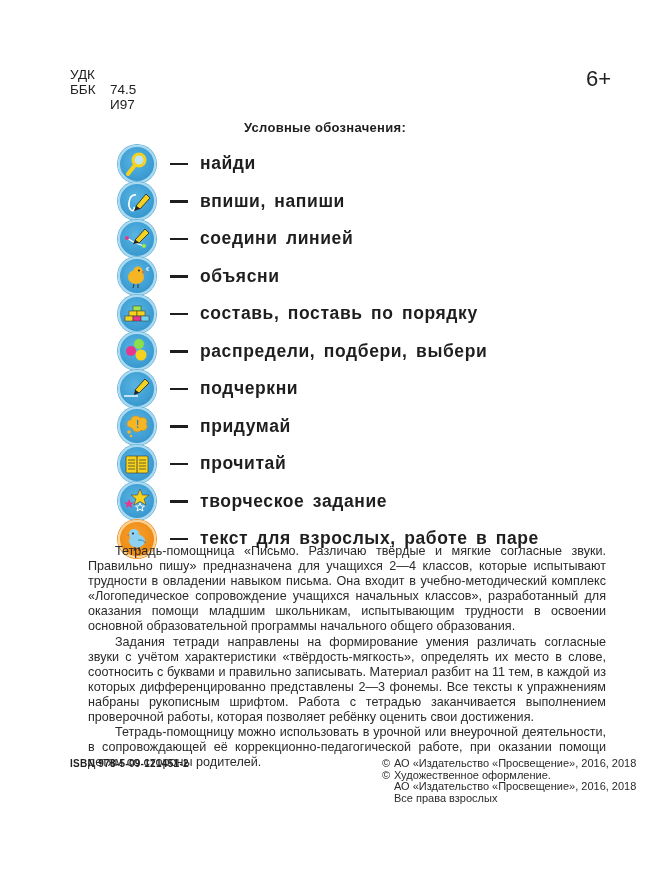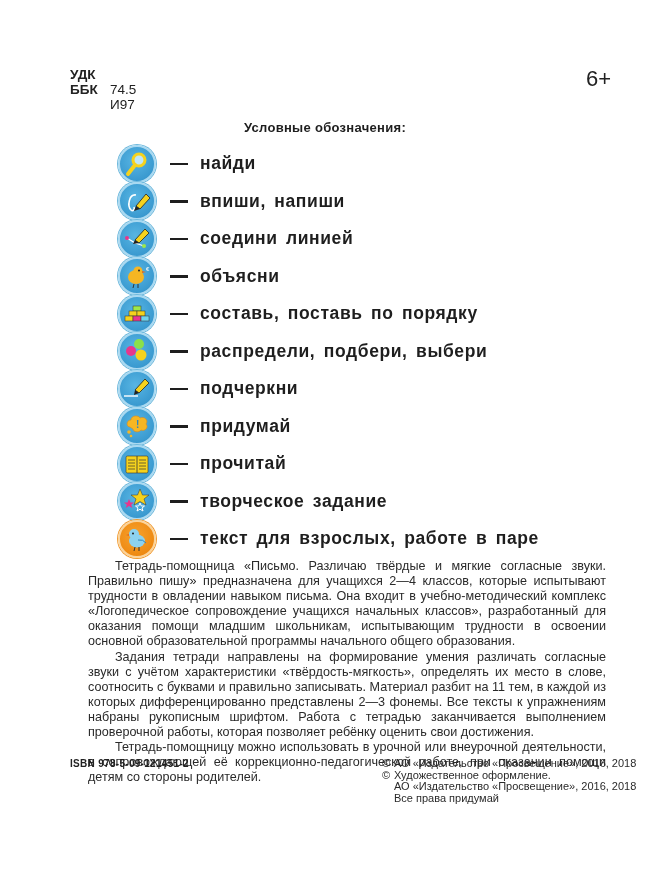--- a/index.html
+++ b/index.html
@@ -1,29 +1,29 @@
 <!DOCTYPE html>
 <html><head>
 <meta charset="utf-8">
 <style>
   html, body { margin: 0; padding: 0; background: #ffffff; }
   body { width: 650px; height: 869px; position: relative; overflow: hidden; font-family: "Liberation Sans", sans-serif; color: #1f1f1f; }
   .biblio { position: absolute; left: 70px; top: 67px; font-size: 13.5px; line-height: 15px; color: #222; }
   .biblio .row { display: flex; }
-  .biblio .lbl { width: 40px; font-weight: bold; }
+  .biblio .lbl { width: 40px; }
   .age { position: absolute; left: 586px; top: 66px; font-size: 22px; color: #222; }
   .legend-title { position: absolute; left: 0; width: 650px; top: 120px; text-align: center; font-size: 13px; font-weight: bold; letter-spacing: 0.3px; color: #1e1e1e; }
   .legend { position: absolute; left: 118px; top: 145px; }
   .legend-item { display: flex; align-items: center; height: 37.5px; }
   .icon { width: 38px; height: 38px; border-radius: 50%; background: radial-gradient(circle at 45% 40%, #58b5e3 0%, #3a9ad0 70%, #2e86bd 100%); border: 2px solid #a9d9f1; box-sizing: border-box; box-shadow: 0 0 0 1px #6db8dc; position: relative; flex: none; }
   .icon.orange { background: radial-gradient(circle at 45% 40%, #f7a230 0%, #ee8a12 70%, #e07a08 100%); border-color: #fbd39a; box-shadow: 0 0 0 1px #f09a30; }
   .icon svg { position: absolute; left: 0; top: 0; width: 34px; height: 34px; }
   .dash { margin-left: 14px; width: 18px; height: 2.5px; background: #1e1e1e; flex: none; }
   .legend-label { margin-left: 12px; font-size: 17.5px; font-weight: bold; letter-spacing: 0.6px; word-spacing: 3px; color: #1e1e1e; white-space: nowrap; }
-  .desc { position: absolute; left: 88px; top: 559px; width: 518px; font-size: 12.6px; line-height: 15.1px; color: #2a2a2a; text-align: justify; }
+  .desc { position: absolute; left: 88px; top: 544px; width: 518px; font-size: 12.6px; line-height: 15.1px; color: #2a2a2a; text-align: justify; }
   .desc p { margin: 0; text-indent: 27px; }
   .isbn { position: absolute; left: 70px; top: 758px; font-size: 10px; font-weight: bold; color: #222; letter-spacing: 0.3px; }
   .copy { position: absolute; left: 382px; top: 758px; font-size: 11px; line-height: 11.5px; color: #2a2a2a; }
   .copy .line { display: flex; }
   .copy .sym { width: 12px; flex: none; }
 </style>
 </head>
 <body>
 
 <div class="biblio">
@@ -205,15 +205,15 @@
   <div class="line">
       <span class="sym">©</span>
       <span>Художественное оформление.</span>
     </div>
   <div class="line">
       <span class="sym"></span>
       <span>АО «Издательство «Просвещение», 2016, 2018</span>
     </div>
   <div class="line">
       <span class="sym"></span>
-      <span>Все права придумай</span>
+      <span>Все права взрослых</span>
     </div>
 </div>
 
 </body></html>

